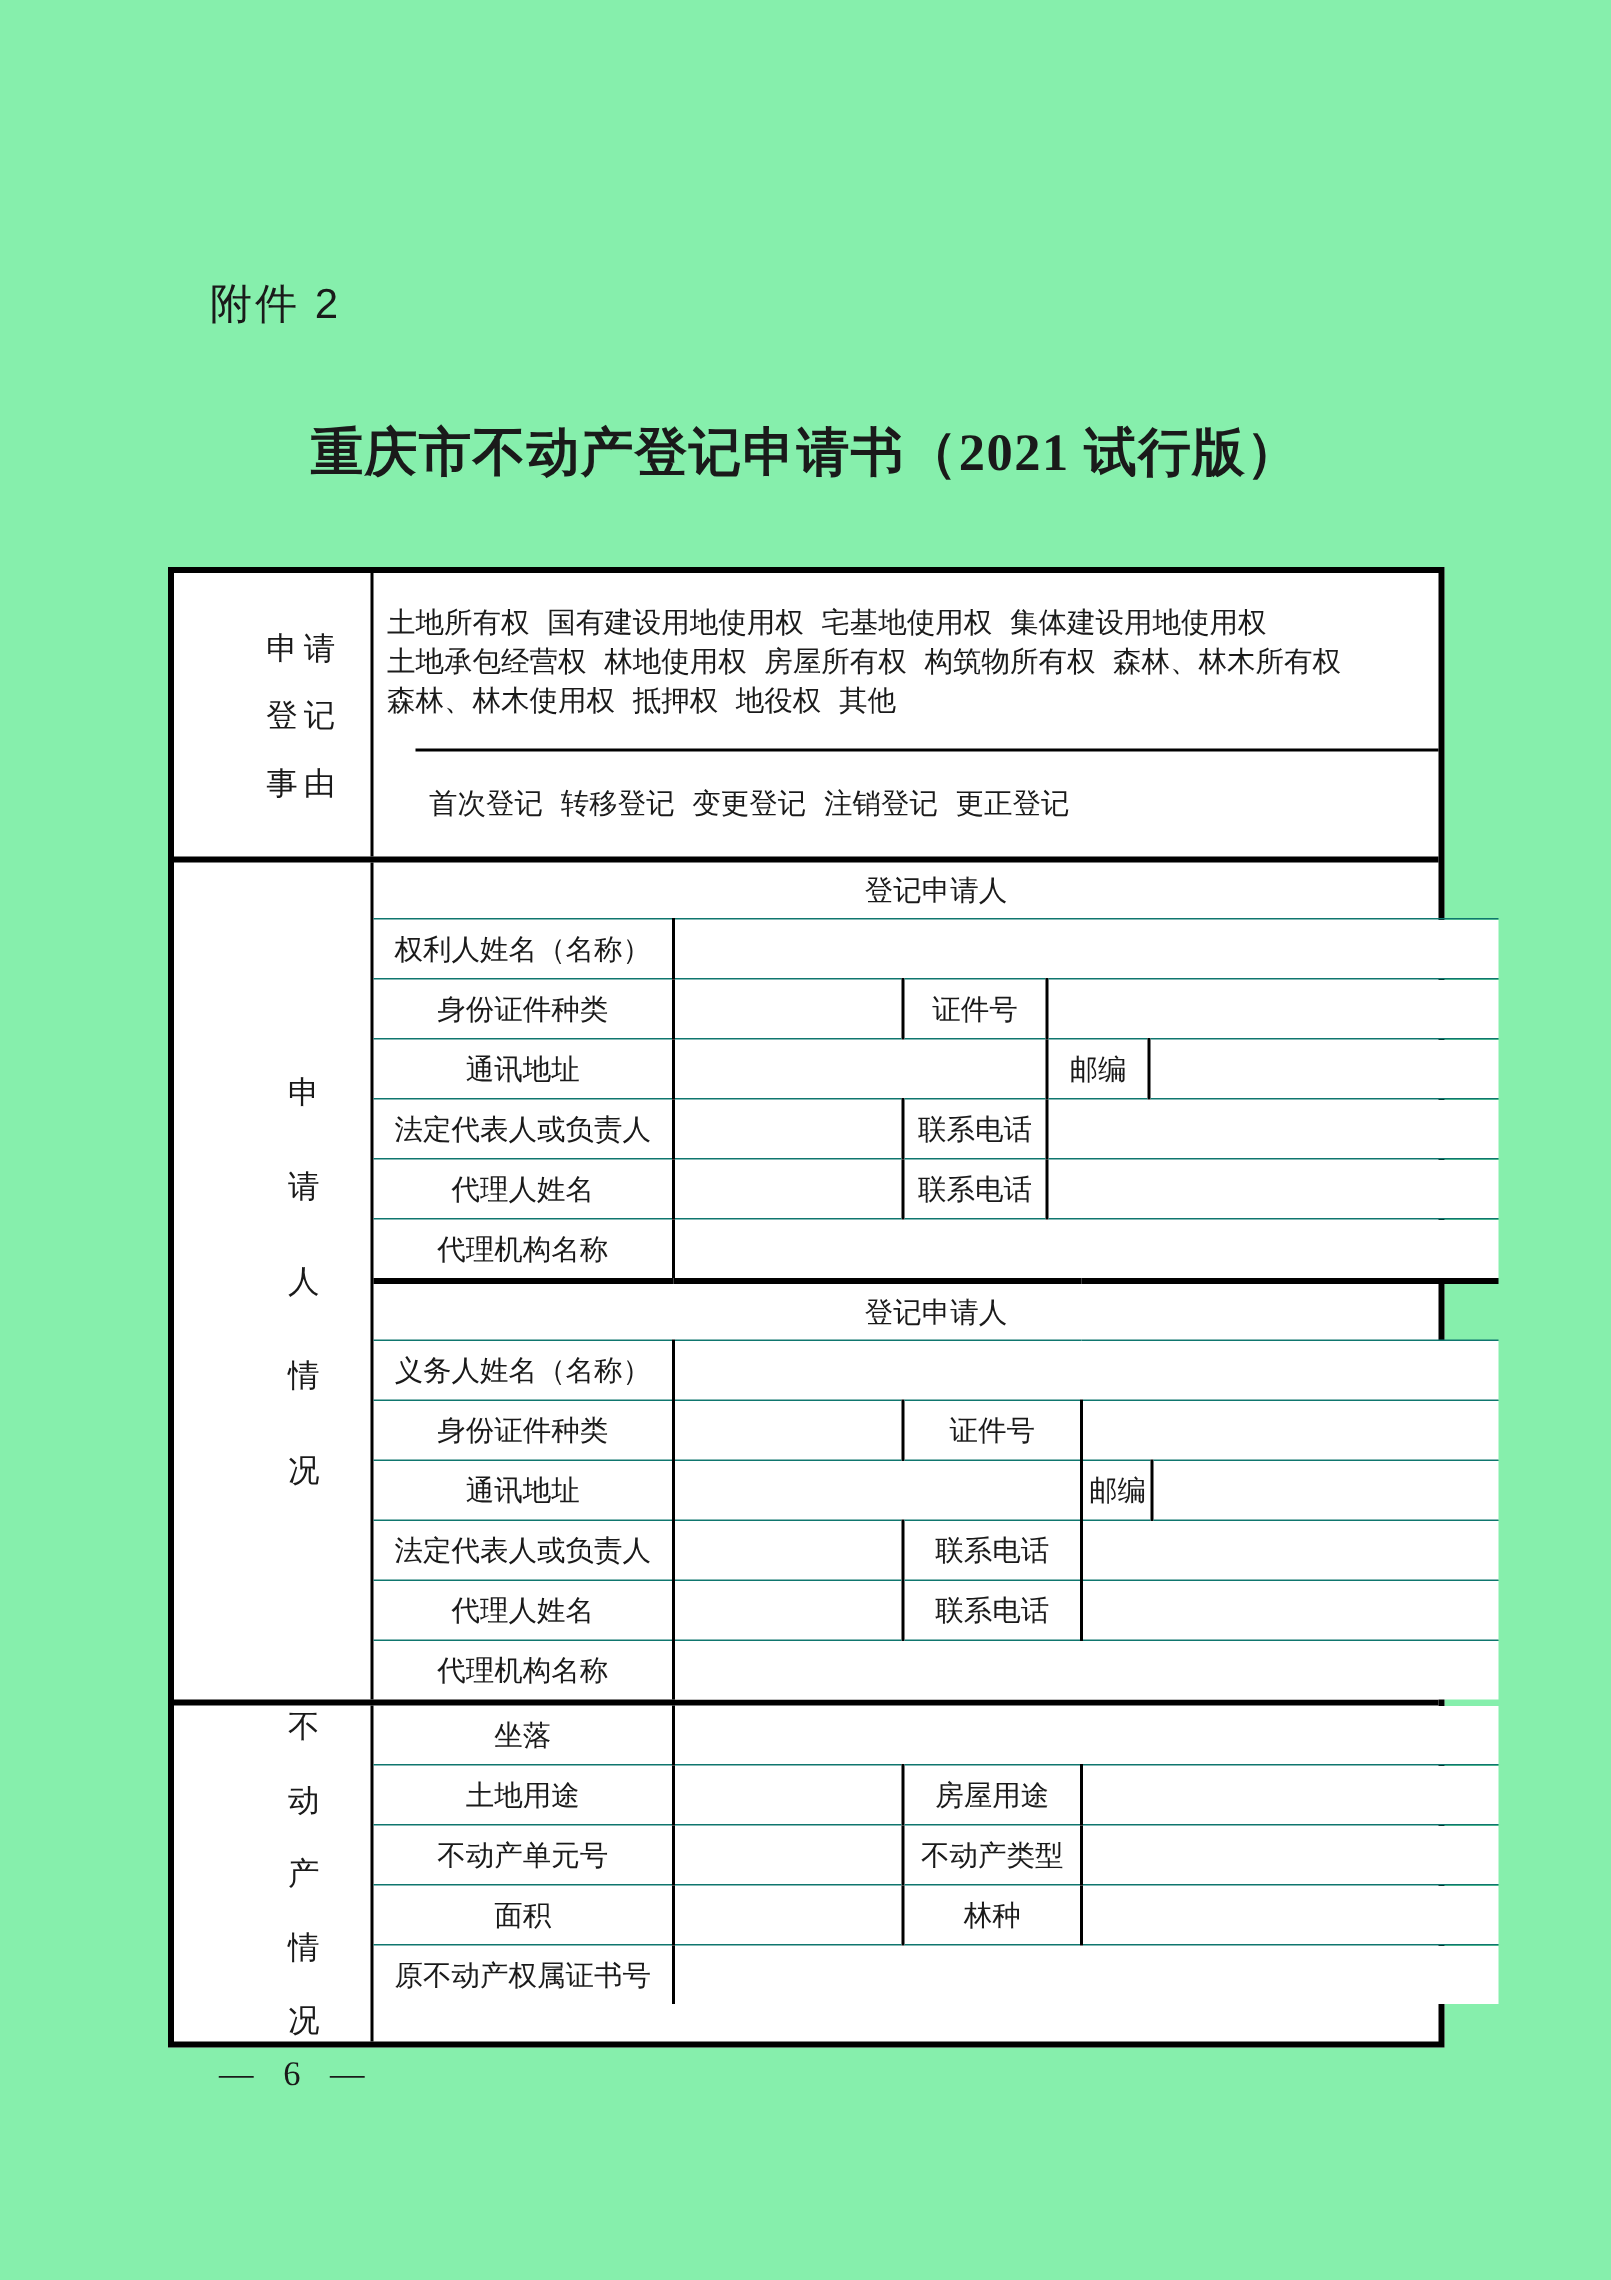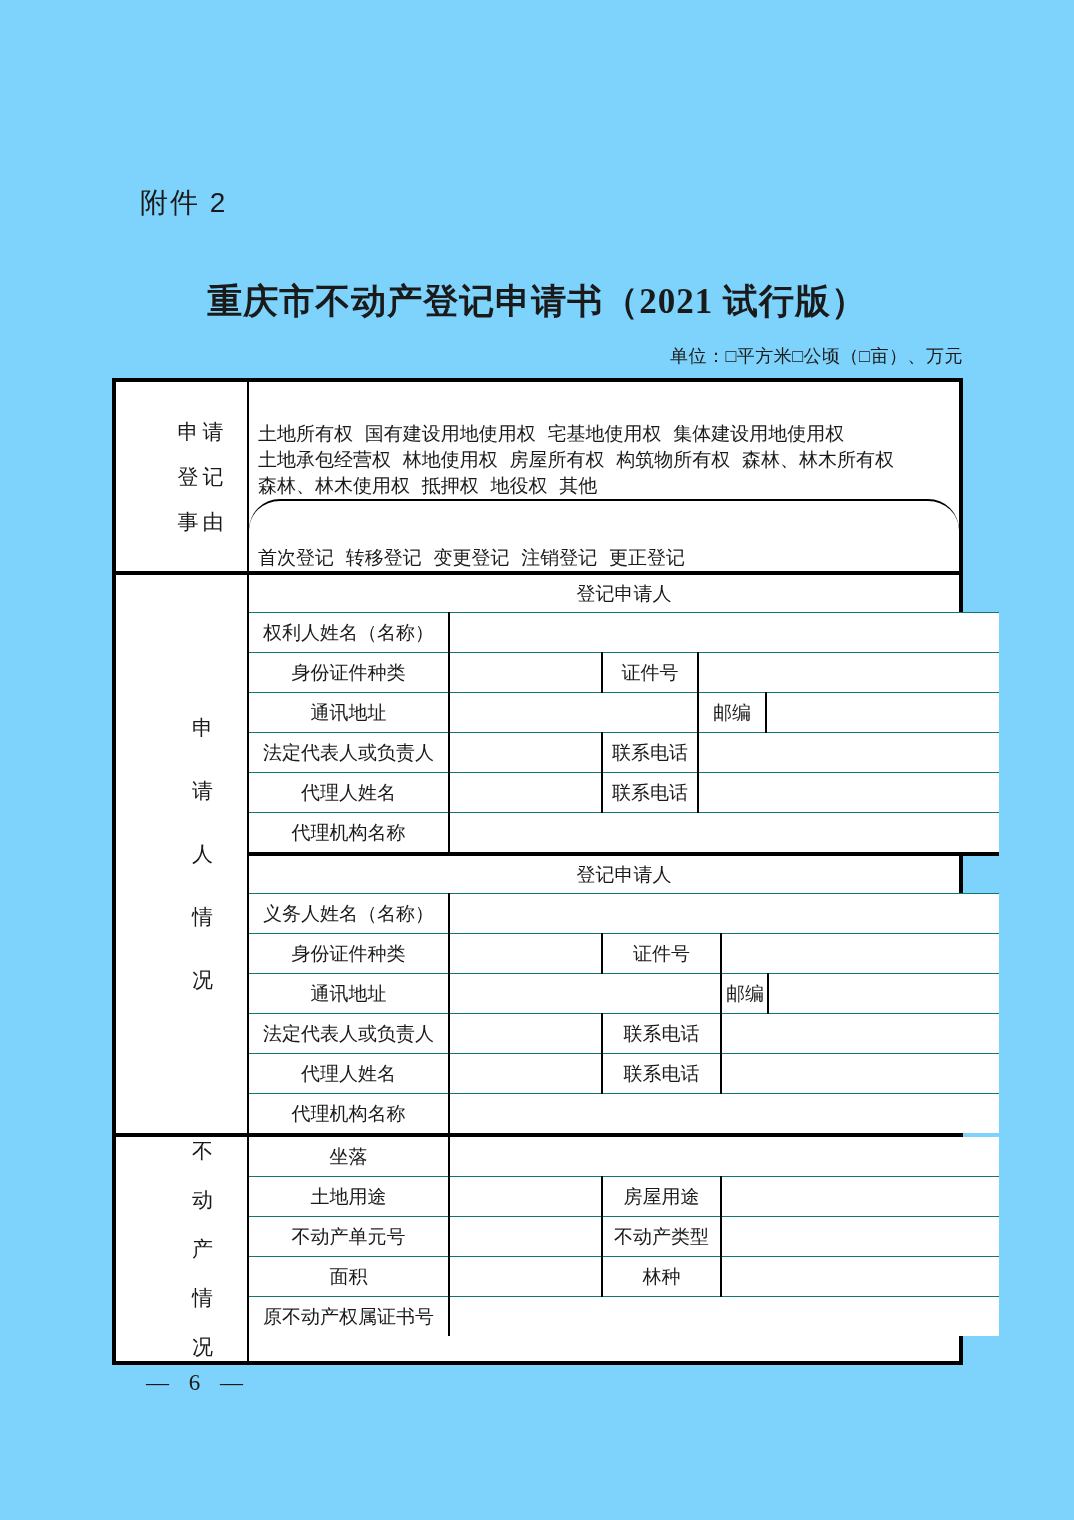--- a/index.html
+++ b/index.html
@@ -1,20 +1,20 @@
 <!DOCTYPE html>
 <html><head>
 <meta charset="utf-8">
 <style>
   html, body { margin: 0; padding: 0; background: #e8e8e8; }
   .page {
     position: relative;
     width: 1074px;
     height: 1520px;
-    background: #7dd3fc;
+    background: #86efac;
     margin: 0 auto;
     font-family: "Liberation Serif", "DejaVu Serif", serif;
     color: #1a1a1a;
     overflow: hidden;
   }
   .attachment {
     position: absolute;
     left: 140px;
     top: 184px;
     font-family: "Liberation Sans", "DejaVu Sans", sans-serif;
@@ -64,28 +64,27 @@
   }
   .side-s1 { gap: 17px; }
   .side-s2 { gap: 35px; letter-spacing: 0; }
   .side-s3 { gap: 21px; letter-spacing: 0; }
   .content { flex: 1 1 auto; min-width: 0; }
 
   
   .s1row {
     display: flex;
     flex-direction: column;
-    justify-content: flex-end;
+    justify-content: center;
     padding-left: 9px;
     font-size: 19px;
     word-spacing: 7px;
-    border-radius: 31px;
   }
   .s1row-a { height: 117px; }
-  .s1row-b { height: 70px; border-top: 2px solid #000; }
+  .s1row-b { height: 70px; border-top: 2px solid #000; margin-left: 28px; }
 
   
   table.grid {
     width: 100%;
     border-collapse: collapse;
     table-layout: fixed;
     font-size: 19px;
   }
   table.grid td {
     border-left: 2px solid #000;
@@ -114,21 +113,20 @@
 </style>
 </head>
 <body>
 
 <div class="page">
 
   <div class="attachment">附件 2</div>
 
   <h1 class="title">重庆市不动产登记申请书（2021 试行版）</h1>
 
-  <div class="unit-note">单位：□平方米□公顷（□亩）、万元</div>
 
   <div class="form">
 
     <div class="section">
       <div class="side side-s1">
         <div>申请</div>
         <div>登记</div>
         <div>事由</div>
       </div>
       <div class="content">

